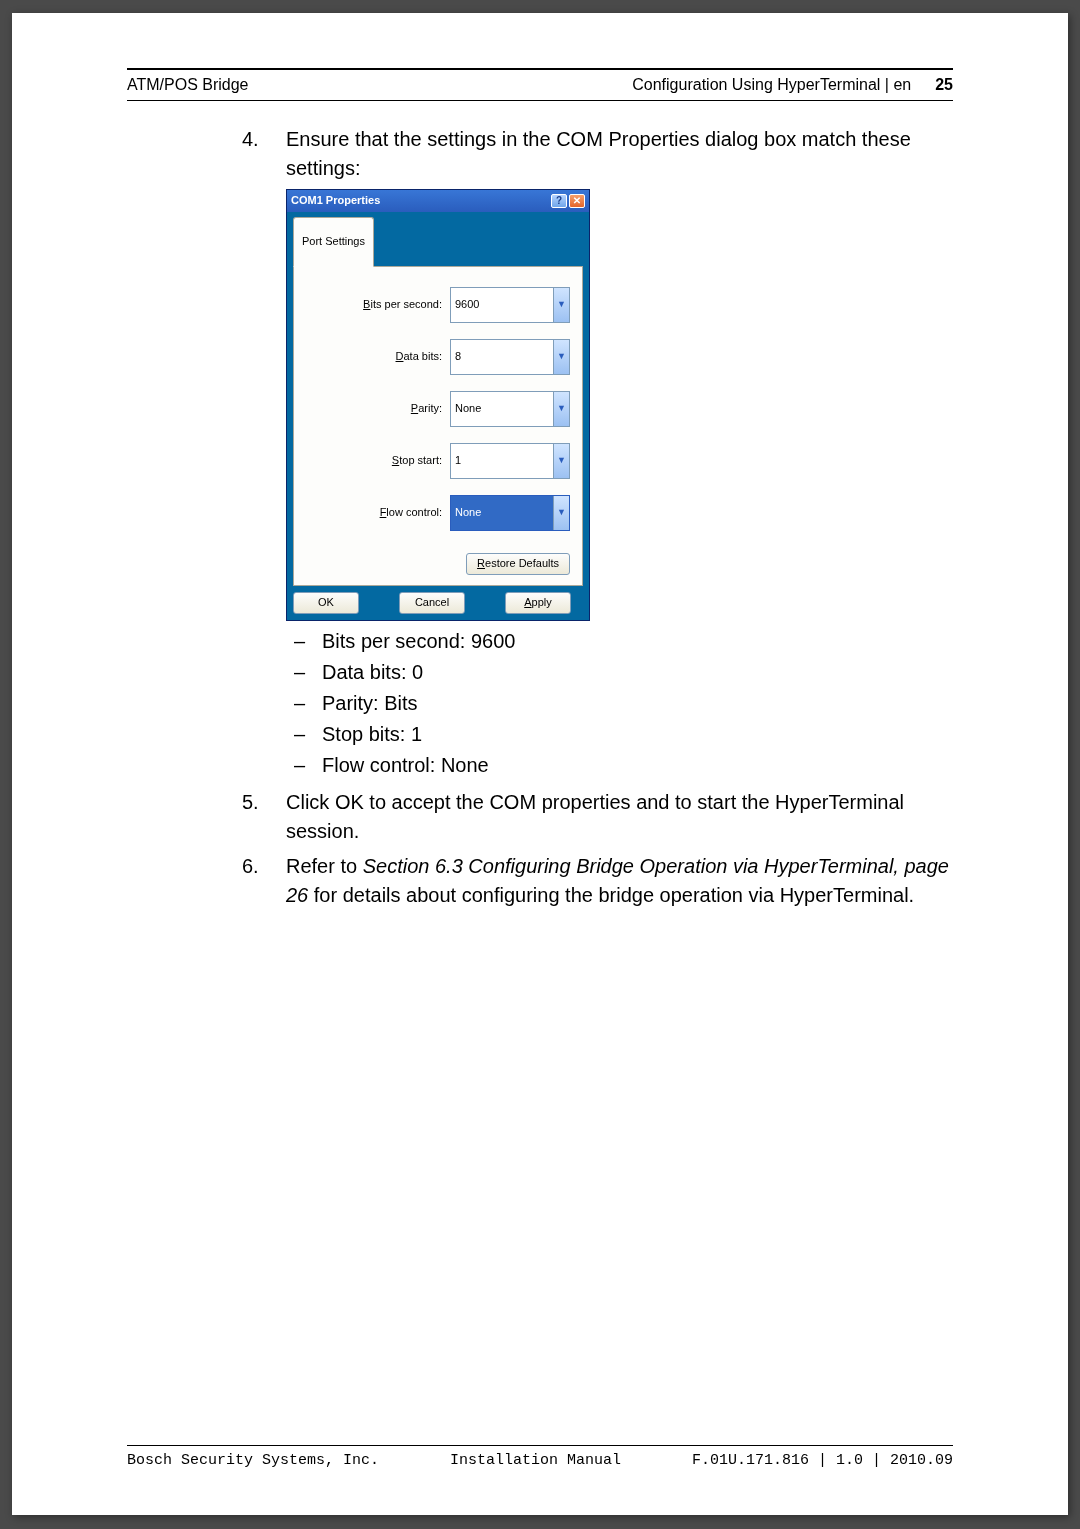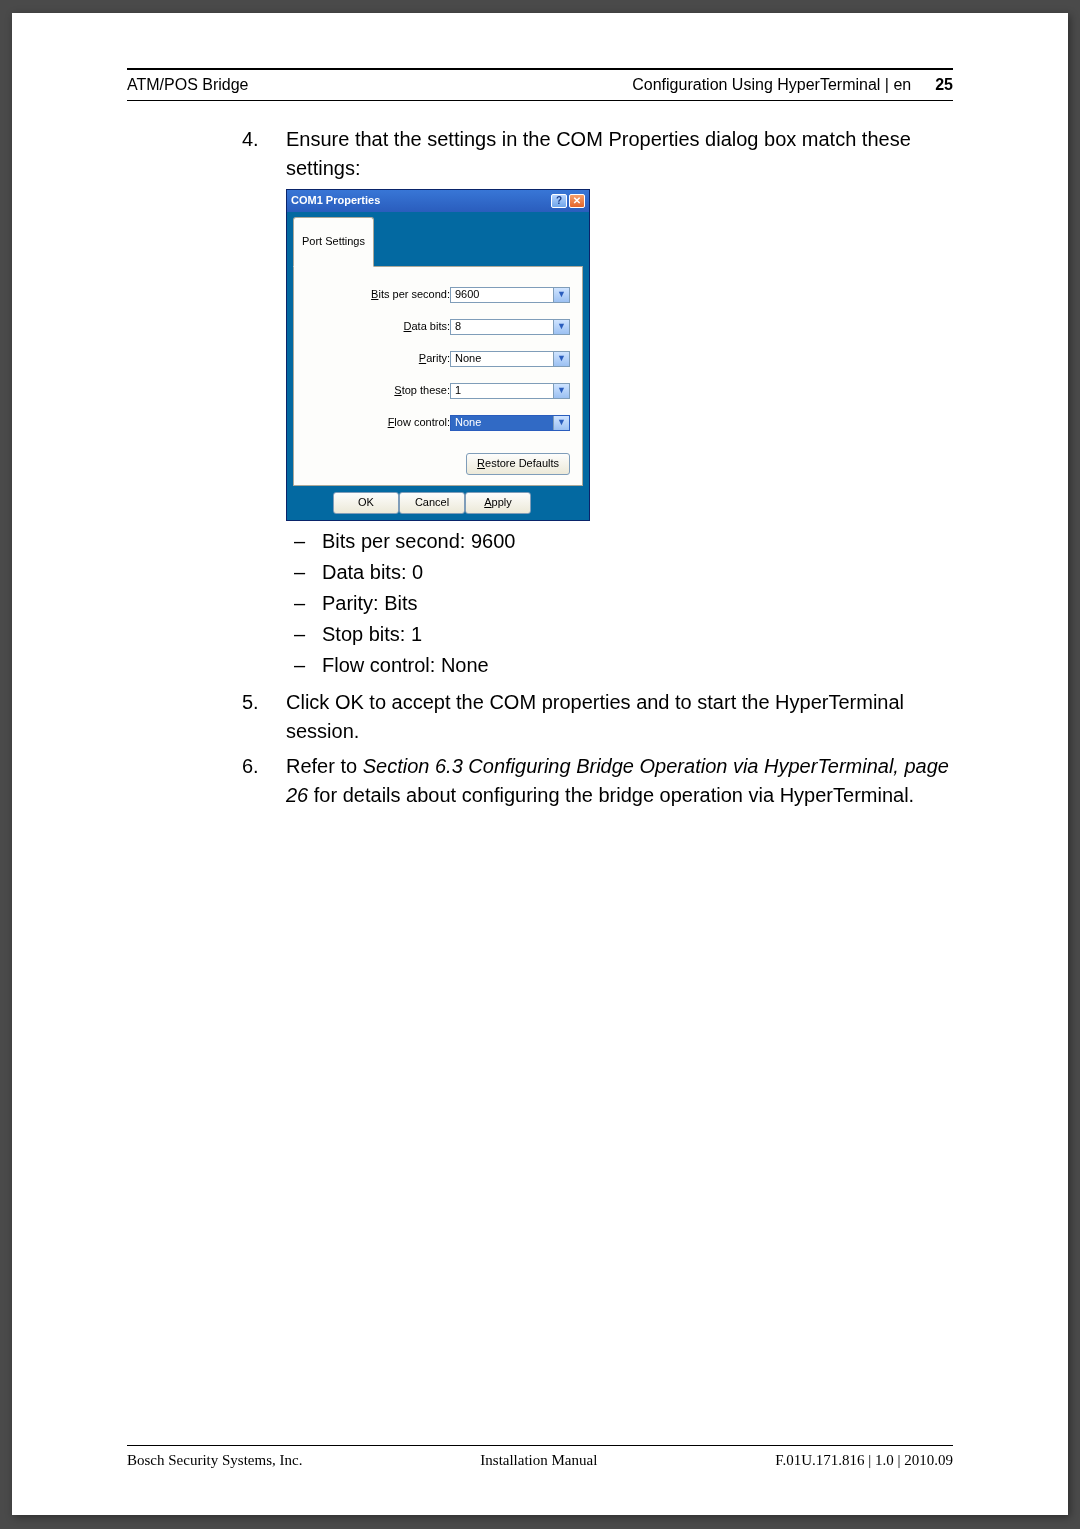--- a/index.html
+++ b/index.html
@@ -141,31 +141,31 @@
     border: 1px solid #aca899;
     background: #fdfdfb;
     padding: 20px 12px 10px 12px;
     position: relative;
     z-index: 1;
   }
   .form-row {
     display: flex;
     align-items: center;
     justify-content: flex-end;
-    gap: 0;
+    gap: 8px;
     margin-bottom: 16px;
   }
   .form-row label {
     text-align: right;
     font-size: 11px;
   }
   .form-row label .u { text-decoration: underline; }
   .combo {
     width: 120px;
-    height: 16px;
+    height: 36px;
     border: 1px solid #7f9db9;
     background: #fff;
     display: flex;
     align-items: stretch;
     font-size: 11px;
   }
   .combo.sel {
     border-color: #2a5dbd;
   }
   .combo .combo-text {
@@ -201,41 +201,41 @@
     padding: 2px 10px;
     min-width: 72px;
     height: 22px;
     display: inline-flex;
     align-items: center;
     justify-content: center;
   }
   .xp-btn .u { text-decoration: underline; }
   .dlg-btnrow {
     display: flex;
-    justify-content: center;
+    justify-content: space-between;
     padding: 6px 12px 0 0;
   }
   .dlg-btnrow .xp-btn { min-width: 66px; }
 
   .footer {
     position: absolute;
     bottom: 46px;
     left: 115px;
     right: 115px;
   }
   .footer-rule {
     border-top: 1px solid #000;
     height: 0;
     margin-bottom: 6px;
   }
   .footer-row {
     display: flex;
     justify-content: space-between;
     font-size: 15px;
-    font-family: Liberation Serif, serif;
+    font-family: Liberation Mono, monospace;
   }
 </style>
 </head>
 <body>
 
 <div class="page">
 
   <div class="header">
     <div class="header-rule-top"></div>
     <div class="header-row">
@@ -288,21 +288,21 @@
 
               <div class="form-row">
                 <label><span class="u">P</span><span>arity:</span></label>
                 <div class="combo">
                   <div class="combo-text">None</div>
                   <div class="combo-btn">▼</div>
                 </div>
               </div>
 
               <div class="form-row">
-                <label><span class="u">S</span><span>top these:</span></label>
+                <label><span class="u">S</span><span>top start:</span></label>
                 <div class="combo">
                   <div class="combo-text">1</div>
                   <div class="combo-btn">▼</div>
                 </div>
               </div>
 
               <div class="form-row">
                 <label><span class="u">F</span><span>low control:</span></label>
                 <div class="combo sel">
                   <div class="combo-text">None</div>

